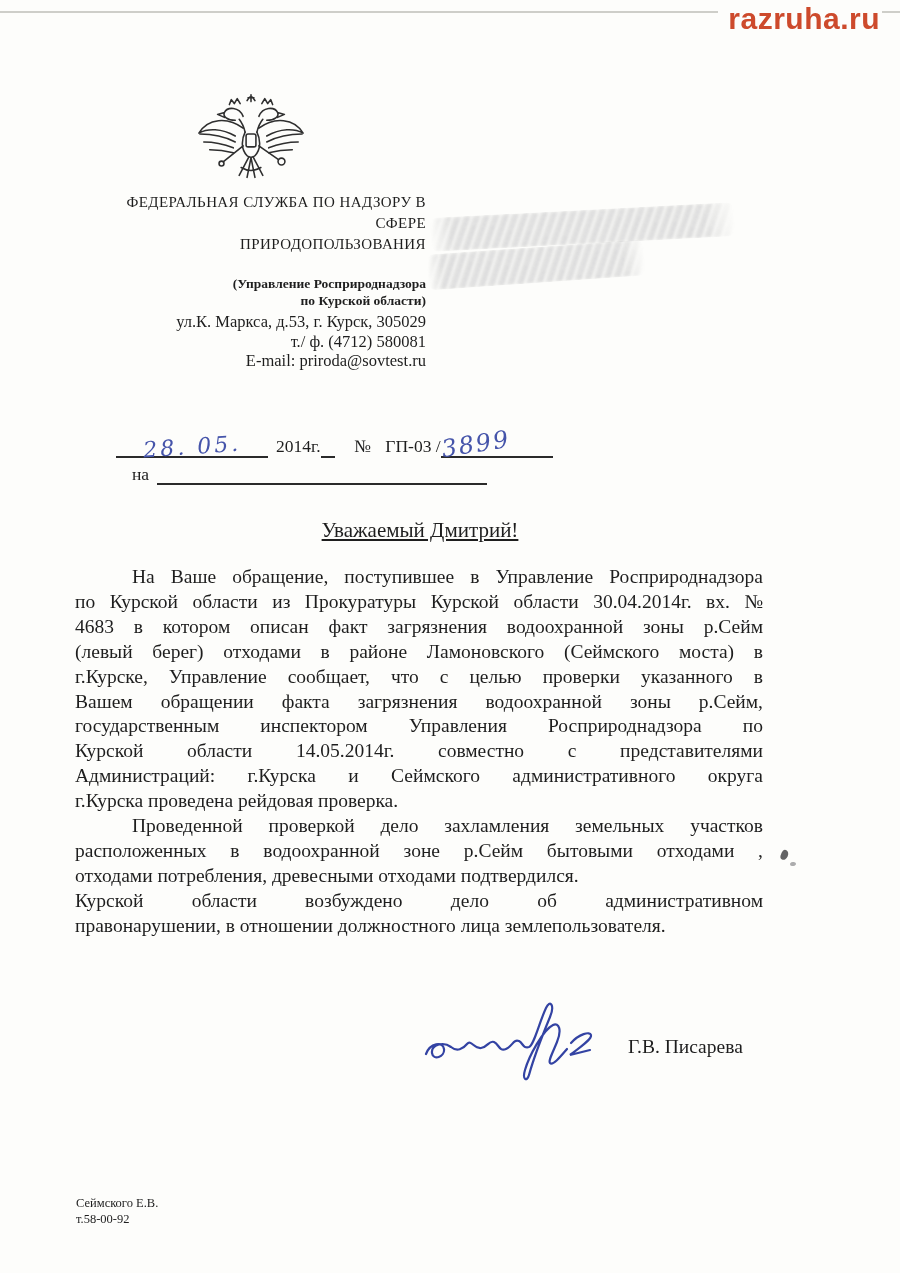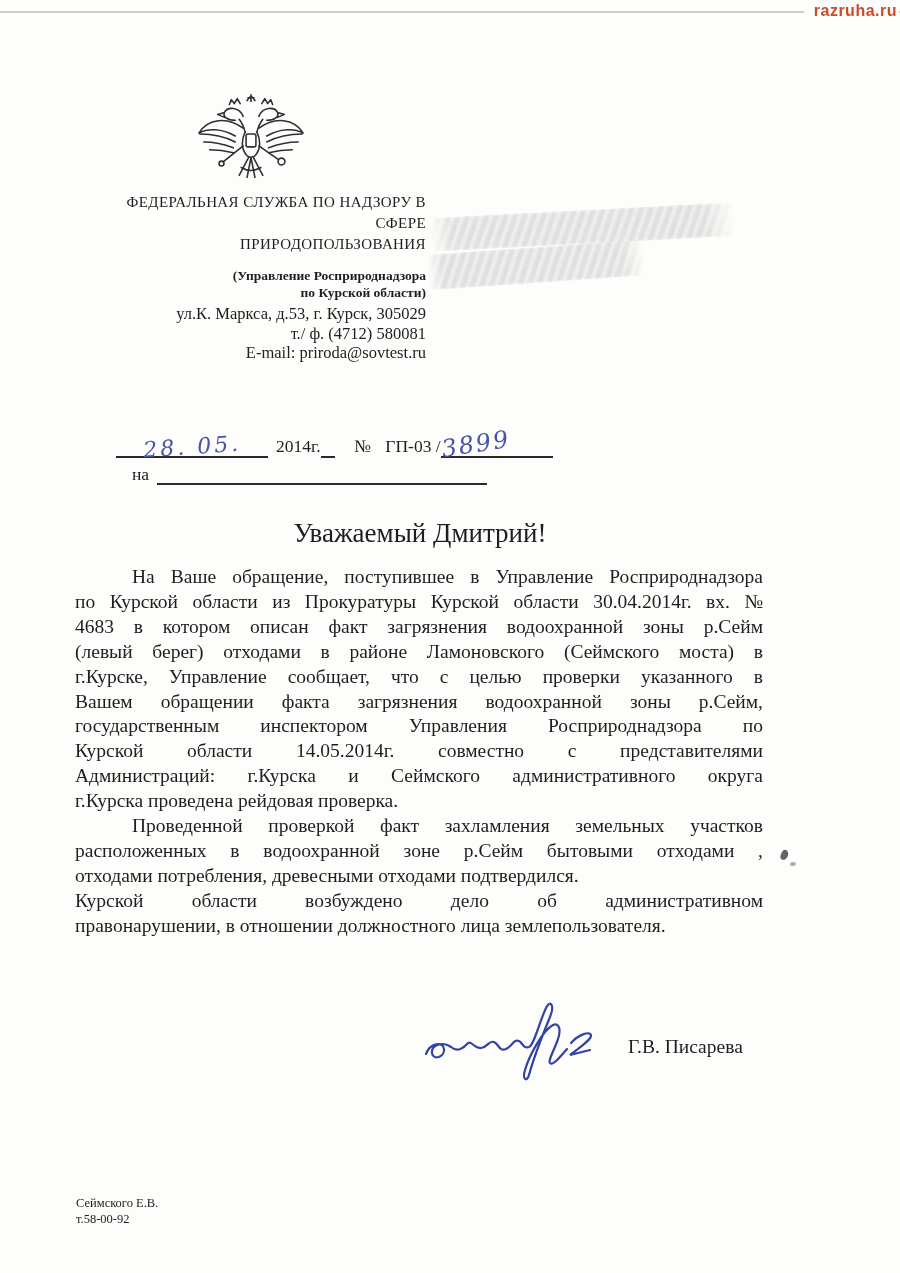--- a/index.html
+++ b/index.html
@@ -12,35 +12,35 @@
     font-family:"Liberation Serif","DejaVu Serif",serif;
     color:#1e1e1e;
   }
   
   .scan-topline{position:absolute;top:11px;left:0;width:100%;height:2px;background:#c6c6c0;opacity:.85;}
   .ink-speck{position:absolute;left:781px;top:850px;width:7px;height:10px;background:#3c3c3f;border-radius:45% 60% 55% 50%;transform:rotate(24deg);opacity:.8;}
   .ink-speck2{position:absolute;left:790px;top:862px;width:6px;height:4px;background:#6a6a6e;border-radius:50%;opacity:.55;transform:rotate(-10deg);}
 
   
   .watermark{
-    position:absolute;top:2px;right:1px;z-index:3;
+    position:absolute;top:2px;right:18px;z-index:3;
     font-family:"Liberation Sans",sans-serif;
-    font-weight:bold;font-size:16px;letter-spacing:.5px;
+    font-weight:bold;font-size:30px;letter-spacing:.5px;
     color:var(--wm-color,#cd4a2c);
     background:#fdfdfb;padding:0 2px 2px 10px;
   }
 
   
   .letterhead{position:absolute;left:76px;top:88px;width:350px;text-align:right;}
   .emblem{width:118px;height:100px;margin:0 auto 4px;display:block;}
   .agency-block{margin-top:2px;}
   .agency-block div{font-size:15px;line-height:21px;letter-spacing:.4px;}
   .office-block{margin-top:15px;font-weight:bold;}
   .office-block div{font-size:17.5px;line-height:19.5px;letter-spacing:.4px;}
-  .short-block{margin-top:12px;font-weight:bold;}
+  .short-block{margin-top:20px;font-weight:bold;}
   .short-block div{font-size:13.5px;line-height:17px;}
   .contact-block{margin-top:3px;}
   .contact-block div{font-size:16.5px;line-height:19.5px;}
 
   
   .smudge{
     position:absolute;z-index:1;border-radius:8px;
     background:repeating-linear-gradient(112deg,
       rgba(95,95,100,.40) 0px, rgba(160,160,166,.22) 2px,
       rgba(255,255,255,0) 4px, rgba(120,120,126,.30) 7px, rgba(255,255,255,0) 9px);
@@ -60,21 +60,21 @@
   .year{margin-left:8px;padding-bottom:1px;}
   .mini-line{display:inline-block;width:14px;border-bottom:2px solid #2a2a2a;}
   .num-label{margin-left:20px;padding-bottom:1px;}
   .num-printed{margin-left:14px;padding-bottom:1px;}
   .num-slot{display:inline-block;width:112px;border-bottom:2px solid #2a2a2a;position:relative;}
   .hw-num{display:inline-block;font-size:24px;letter-spacing:2px;transform:rotate(-9deg) translateY(2px);}
   .ref-row2{margin-top:6px;margin-left:16px;display:flex;align-items:flex-end;}
   .na-line{display:inline-block;width:330px;border-bottom:2px solid #2a2a2a;margin-left:8px;height:18px;}
 
   
-  .salutation{position:absolute;left:75px;top:518px;width:690px;text-align:center;font-size:27px;z-index:2;}
+  .salutation{position:absolute;left:75px;top:518px;width:690px;text-align:center;font-size:21px;z-index:2;text-decoration:underline;}
   .body-block{position:absolute;left:75px;top:565px;width:688px;font-size:19.5px;line-height:24.9px;z-index:2;}
   .line{text-align:justify;text-align-last:justify;white-space:normal;}
   .line.first{text-indent:57px;}
   .line.last{text-align-last:left;}
 
   
   .sign-title{position:absolute;left:76px;top:1036px;font-size:19.5px;z-index:2;}
   .sign-name{position:absolute;left:628px;top:1036px;font-size:19.5px;z-index:2;text-align:center;}
   .sign-scribble{position:absolute;left:420px;top:998px;width:185px;height:95px;z-index:2;}
 
@@ -155,21 +155,21 @@
         <div class="line">4683 в котором описан  факт загрязнения   водоохранной зоны р.Сейм</div>
         <div class="line">(левый берег) отходами в районе Ламоновского  (Сеймского моста) в</div>
         <div class="line">г.Курске, Управление  сообщает, что с целью проверки  указанного в</div>
         <div class="line">Вашем обращении  факта загрязнения   водоохранной зоны р.Сейм,</div>
         <div class="line">государственным инспектором    Управления Росприроднадзора по</div>
         <div class="line">Курской  области    14.05.2014г.  совместно  с  представителями</div>
         <div class="line">Администраций: г.Курска  и   Сеймского  административного округа</div>
         <div class="line last">г.Курска проведена рейдовая  проверка.</div>
       </div>
       <div class="para">
-        <div class="line first">Проведенной проверкой факт захламления    земельных участков</div>
+        <div class="line first">Проведенной проверкой дело захламления    земельных участков</div>
         <div class="line">расположенных в водоохранной зоне р.Сейм    бытовыми отходами ,</div>
         <div class="line last">отходами  потребления, древесными отходами  подтвердился.</div>
       </div>
       <div class="para">
         <div class="line">Курской  области      возбуждено  дело  об  административном</div>
         <div class="line last">правонарушении, в отношении должностного лица землепользователя.</div>
       </div>
     </div>
 
 

